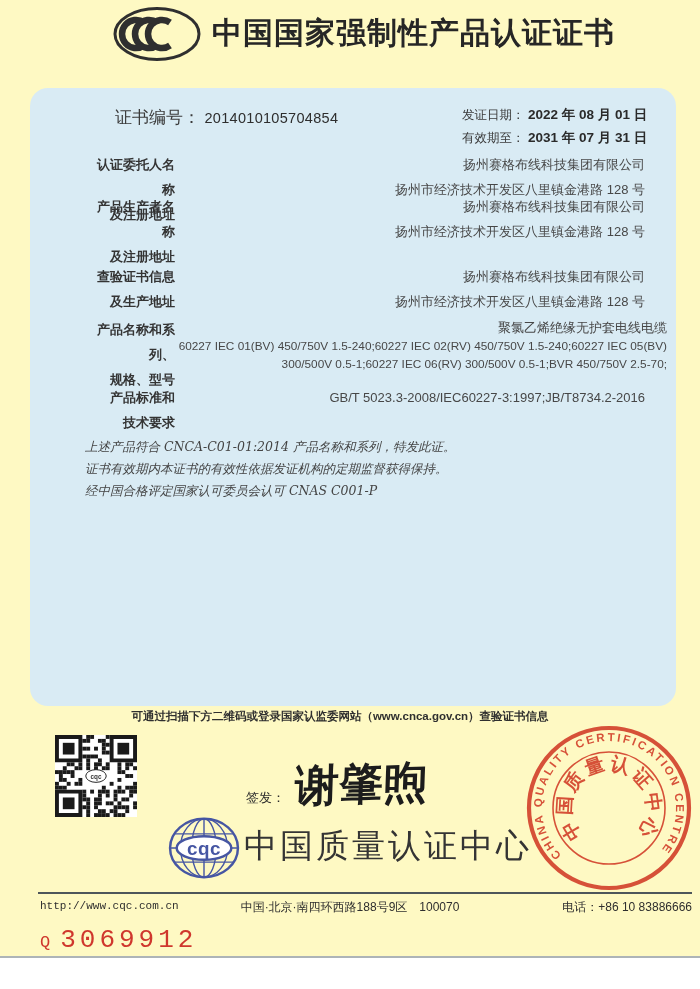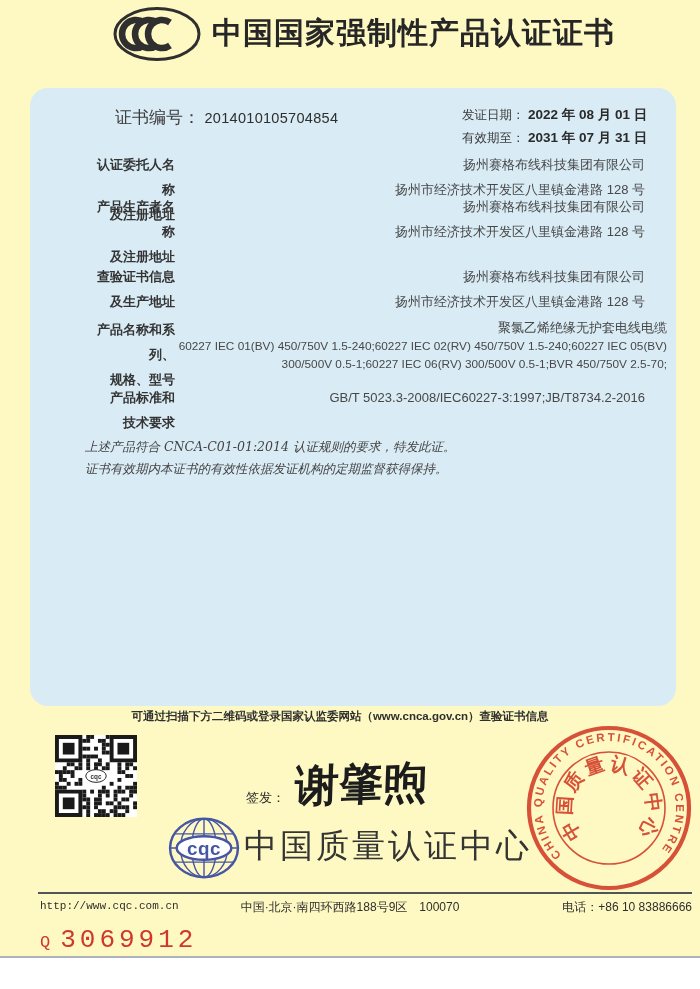--- a/index.html
+++ b/index.html
@@ -132,22 +132,23 @@
       <div class="lcol">
         <div>产品标准和</div>
         <div>技术要求</div>
       </div>
       <div class="vcol">
         <div>GB/T 5023.3-2008/IEC60227-3:1997;JB/T8734.2-2016</div>
       </div>
     </div>
 
     <div class="abs statements">
-      <div class="stmt">上述产品符合 CNCA-C01-01:2014 认证规则的要求，特发此证。</div>
+      <div class="stmt">上述产品符合 CNCA-C01-01:2014 产品名称和系列，特发此证。</div>
       <div class="stmt">证书有效期内本证书的有效性依据发证机构的定期监督获得保持。</div>
+      <div class="stmt">经中国合格评定国家认可委员会认可 CNAS C001-P</div>
     </div>
   </div>
 
   <div class="abs verify-note">可通过扫描下方二维码或登录国家认监委网站（www.cnca.gov.cn）查验证书信息</div>
 
   <svg class="abs qr" viewBox="0 0 84 84">
     <rect x="0" y="0" width="84" height="84" fill="#ffffff"></rect>
     <g id="qr-rects" fill="#1a1a1a">
         <rect x="32" y="0" width="4" height="4"></rect>
         <rect x="36" y="0" width="4" height="4"></rect>

